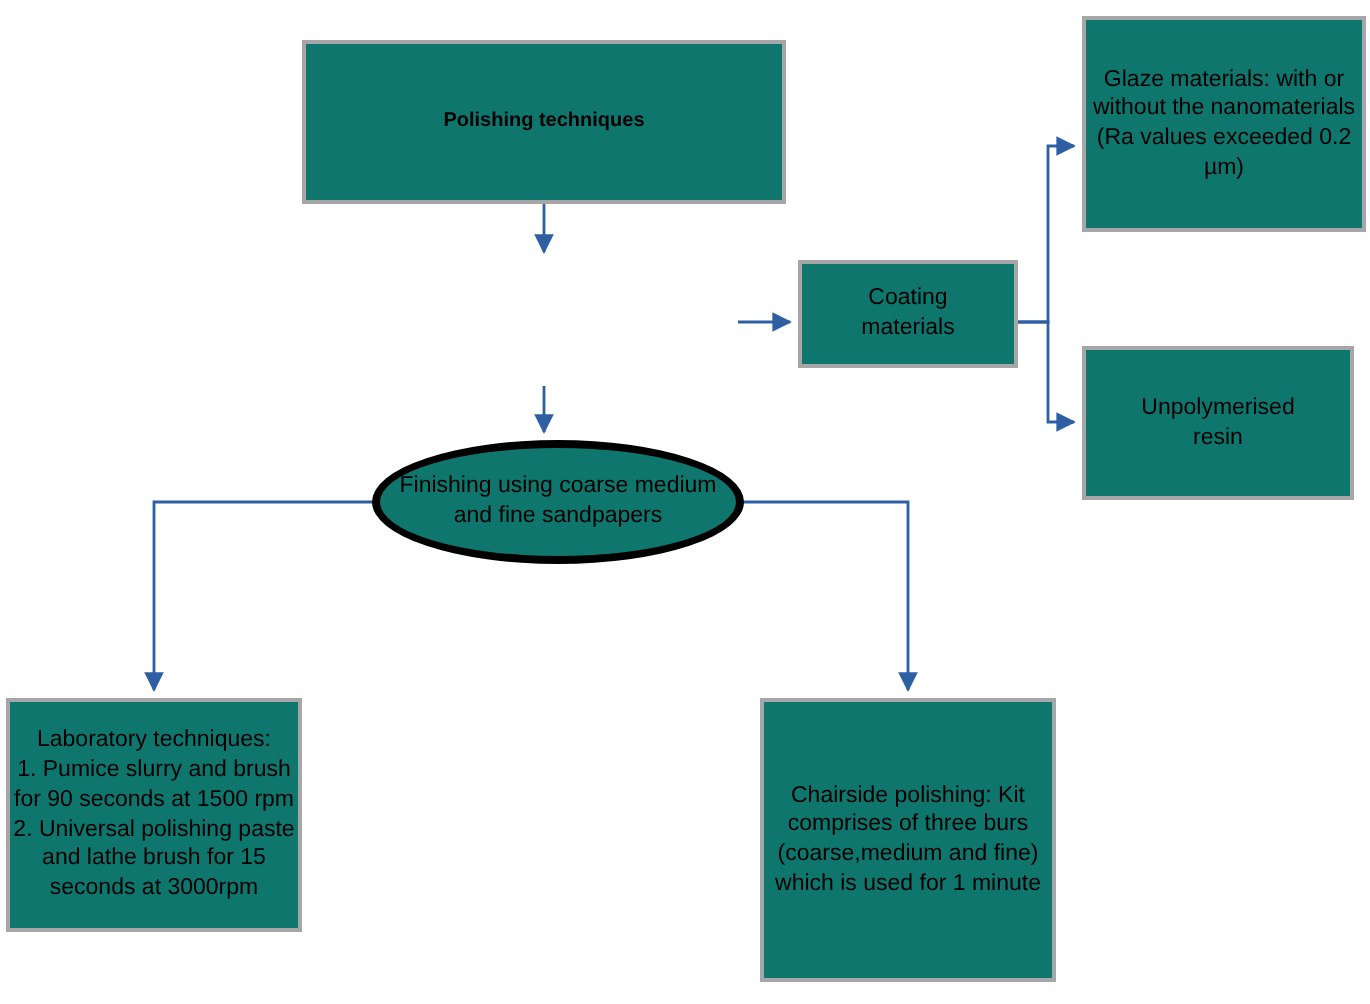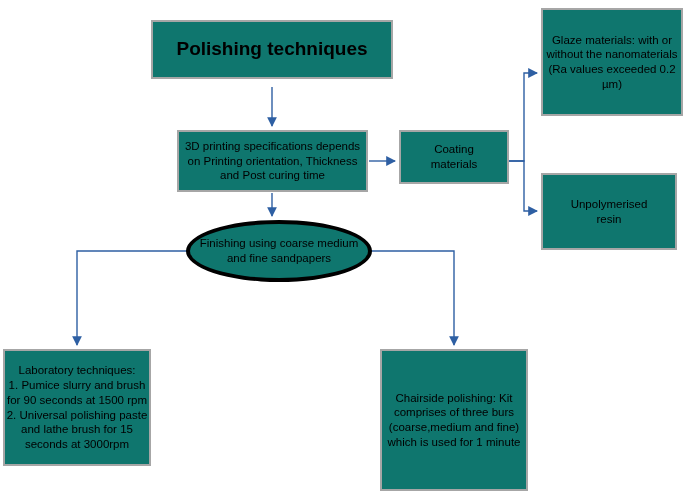--- a/index.html
+++ b/index.html
@@ -36,22 +36,22 @@
   }
   .node .txt {
     display: block;
     width: 100%;
     line-height: 1.28;
     white-space: pre-line;
   }
 
   
   #node-polishing-techniques {
-    left: 151px; top: 20px; width: 242px; height: 59px;
-    font-size: 19px; font-weight: bold;
+    left: 151px; top: 20px; width: 242px; height: 82px;
+    font-size: 10px; font-weight: bold;
   }
   #node-printing-specs {
     left: 177px; top: 130px; width: 191px; height: 62px;
     font-size: 11.5px;
   }
   #node-coating-materials {
     left: 399px; top: 130px; width: 110px; height: 54px;
     font-size: 11.5px;
   }
   #node-glaze-materials {
@@ -121,23 +121,20 @@
 
     <g>
       <path d="M 370 251 L 454 251 L 454 345" stroke="#2e5fa3" stroke-width="1.4" fill="none" marker-end="url(#arrow)"></path>
     </g>
   </svg>
 
   <div class="node rect" id="node-polishing-techniques">
     <span class="txt">Polishing techniques</span>
   </div>
 
-  <div class="node rect" id="node-printing-specs">
-    <span class="txt">3D printing specifications depends on Printing orientation, Thickness and Post curing time</span>
-  </div>
 
   <div class="node rect" id="node-coating-materials">
     <span class="txt">Coating
 materials</span>
   </div>
 
   <div class="node rect" id="node-glaze-materials">
     <span class="txt">Glaze materials: with or without the nanomaterials (Ra values exceeded 0.2  µm)</span>
   </div>
 

